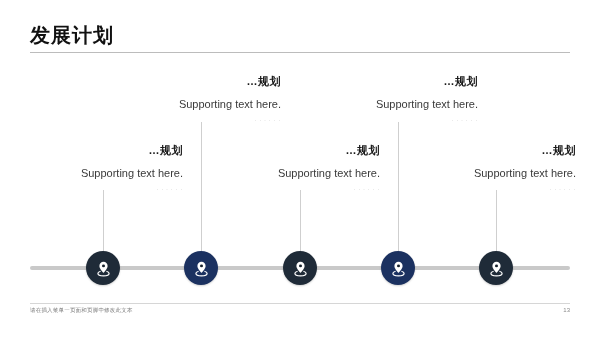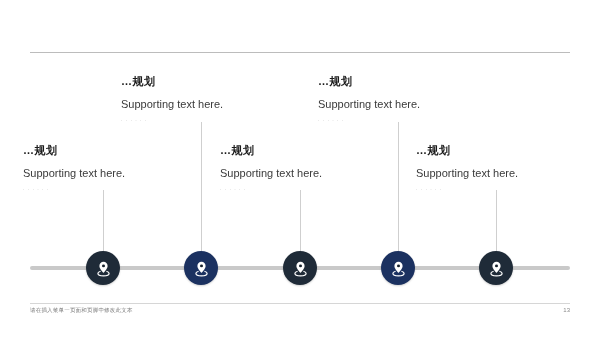--- a/index.html
+++ b/index.html
@@ -73,21 +73,21 @@
     width: 1px;
     background: #cfcfcf;
     margin-left: 0px;
   }
 
   
   .tl-block {
     position: absolute;
     width: 160px;
     margin-left: -80px;
-    text-align: left;
+    text-align: right;
   }
   .tl-heading {
     font-size: 11px;
     font-weight: bold;
     color: #1a1a1a;
     letter-spacing: 0.5px;
     line-height: 1.2;
     white-space: nowrap;
   }
   .tl-support {
@@ -131,20 +131,21 @@
     font-size: 6px;
     color: #8a8a8a;
     white-space: nowrap;
   }
 </style>
 </head>
 <body>
 
 <div class="slide">
 
+  <div class="slide-title">发展计划</div>
 
   <div class="title-rule"></div>
 
   <div class="timeline-bar"></div>
 
   <div id="milestones-layer">
       <div class="stem" style="left: 103px; top: 190px; height: 62px;"></div>
       <div class="tl-block" style="left: 103px; top: 144px;">
         <div class="tl-heading">…规划</div>
         <div class="tl-support">Supporting text here.</div>

